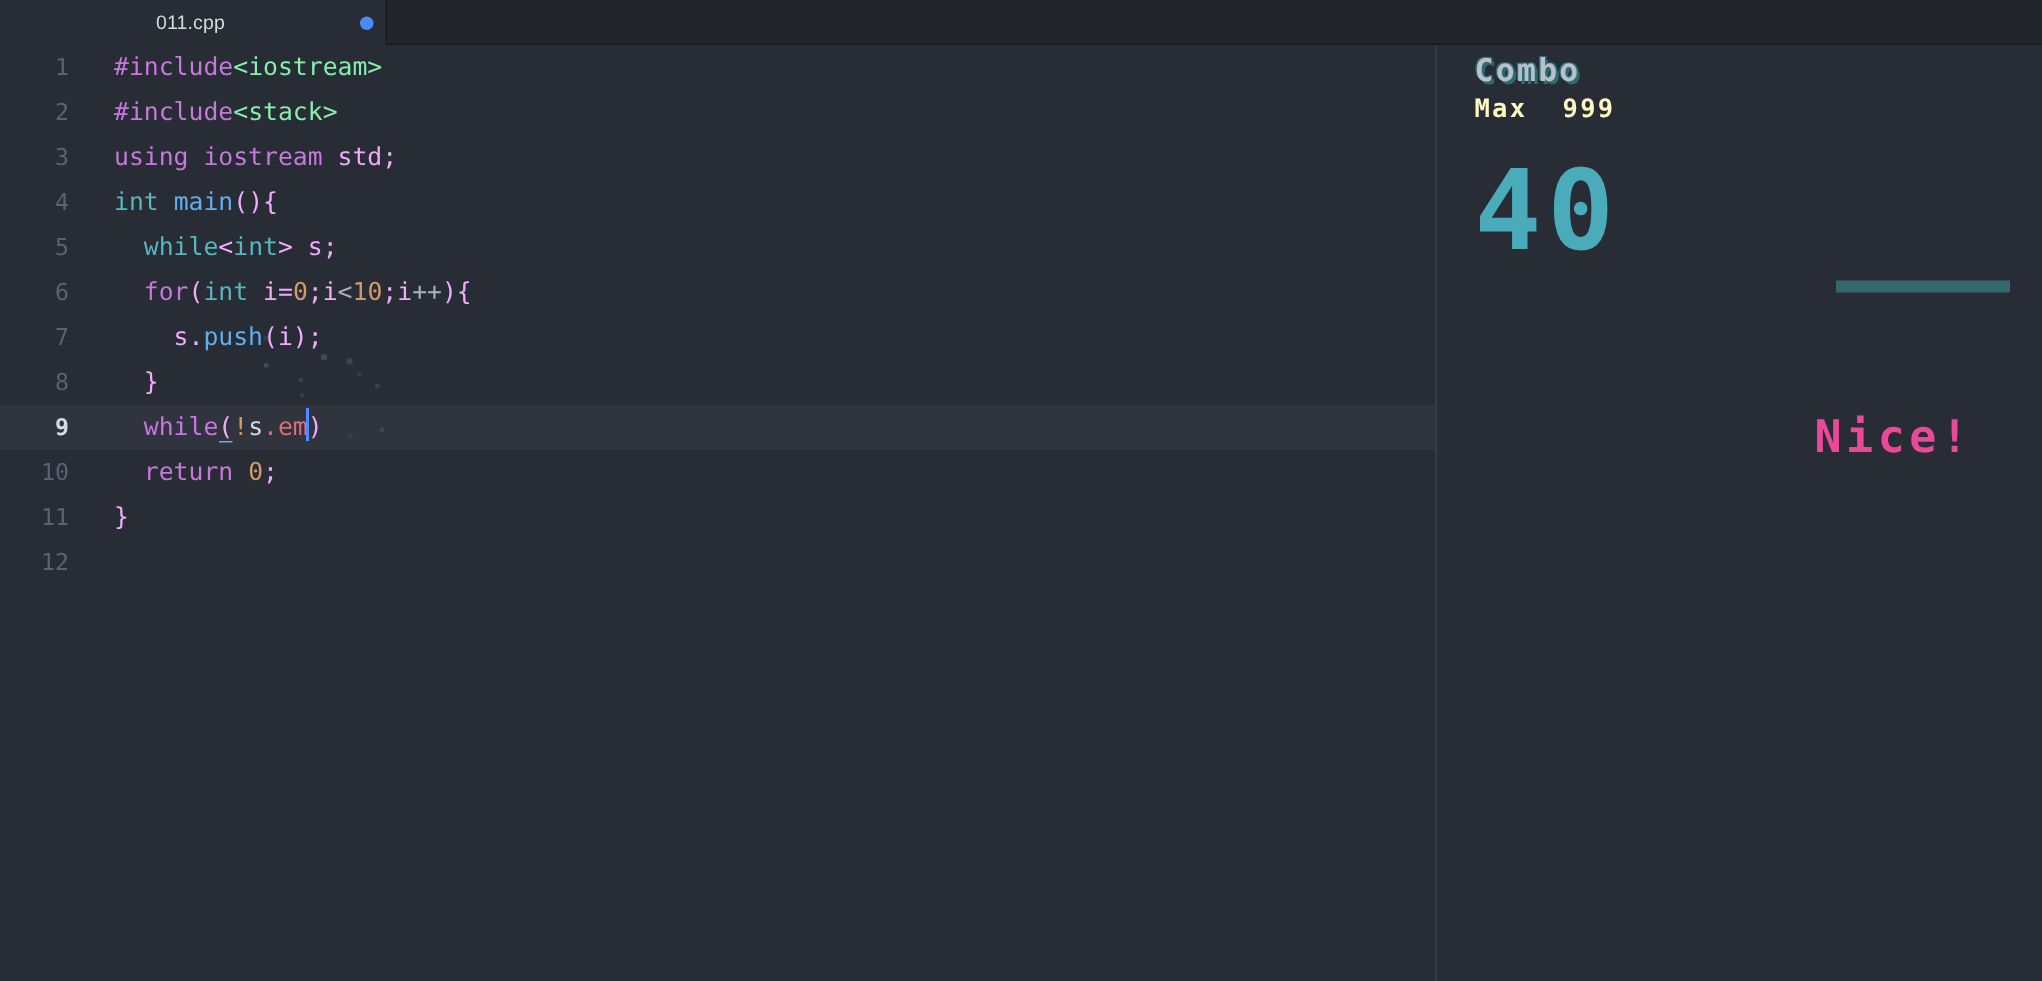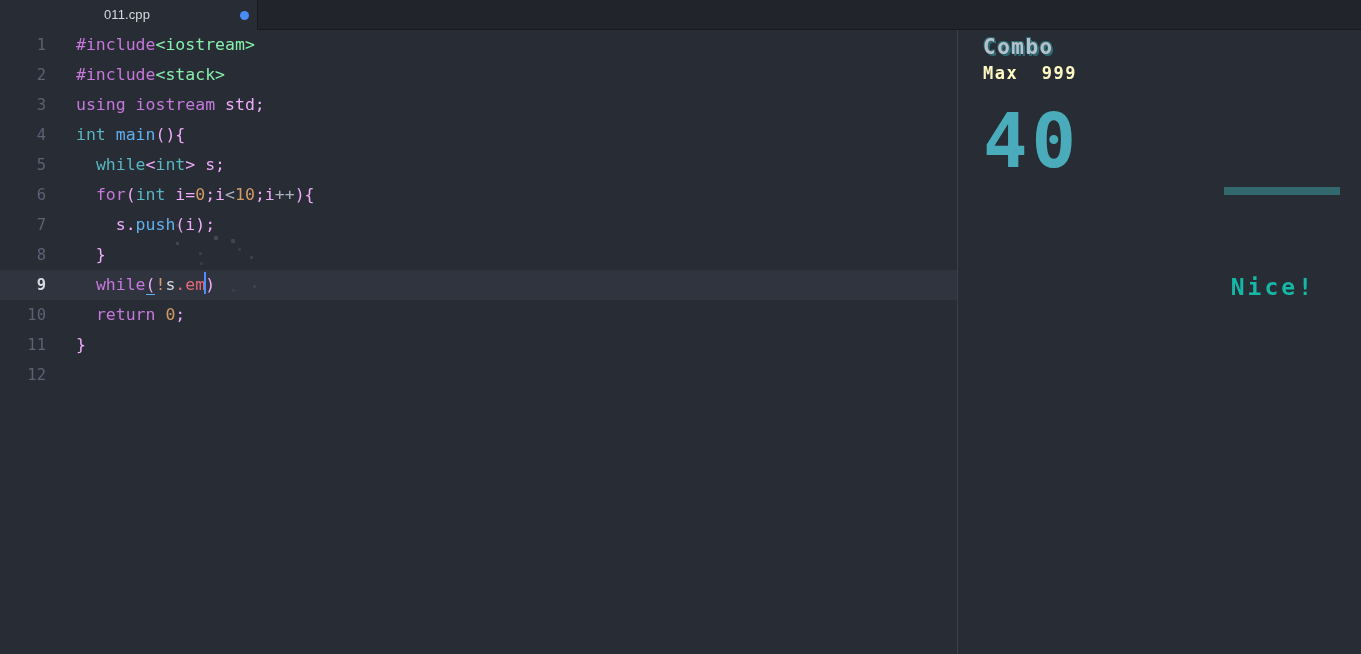--- a/index.html
+++ b/index.html
@@ -239,24 +239,24 @@
   .combo-bar-fill {
     width: 100%;
     height: 8px;
     background: #33686f;
   }
   .praise {
     position: absolute;
     right: 46px;
     top: 244px;
     font-family: "DejaVu Sans Mono", monospace;
-    font-size: 23px;
+    font-size: 30px;
     font-weight: bold;
     letter-spacing: 3px;
-    color: #14b8a6;
+    color: #ec4899;
     -webkit-font-smoothing: none;
   }
 </style>
 </head>
 <body>
 
 <div id="app">
 
   <div class="tabbar">
     <div class="tab">

